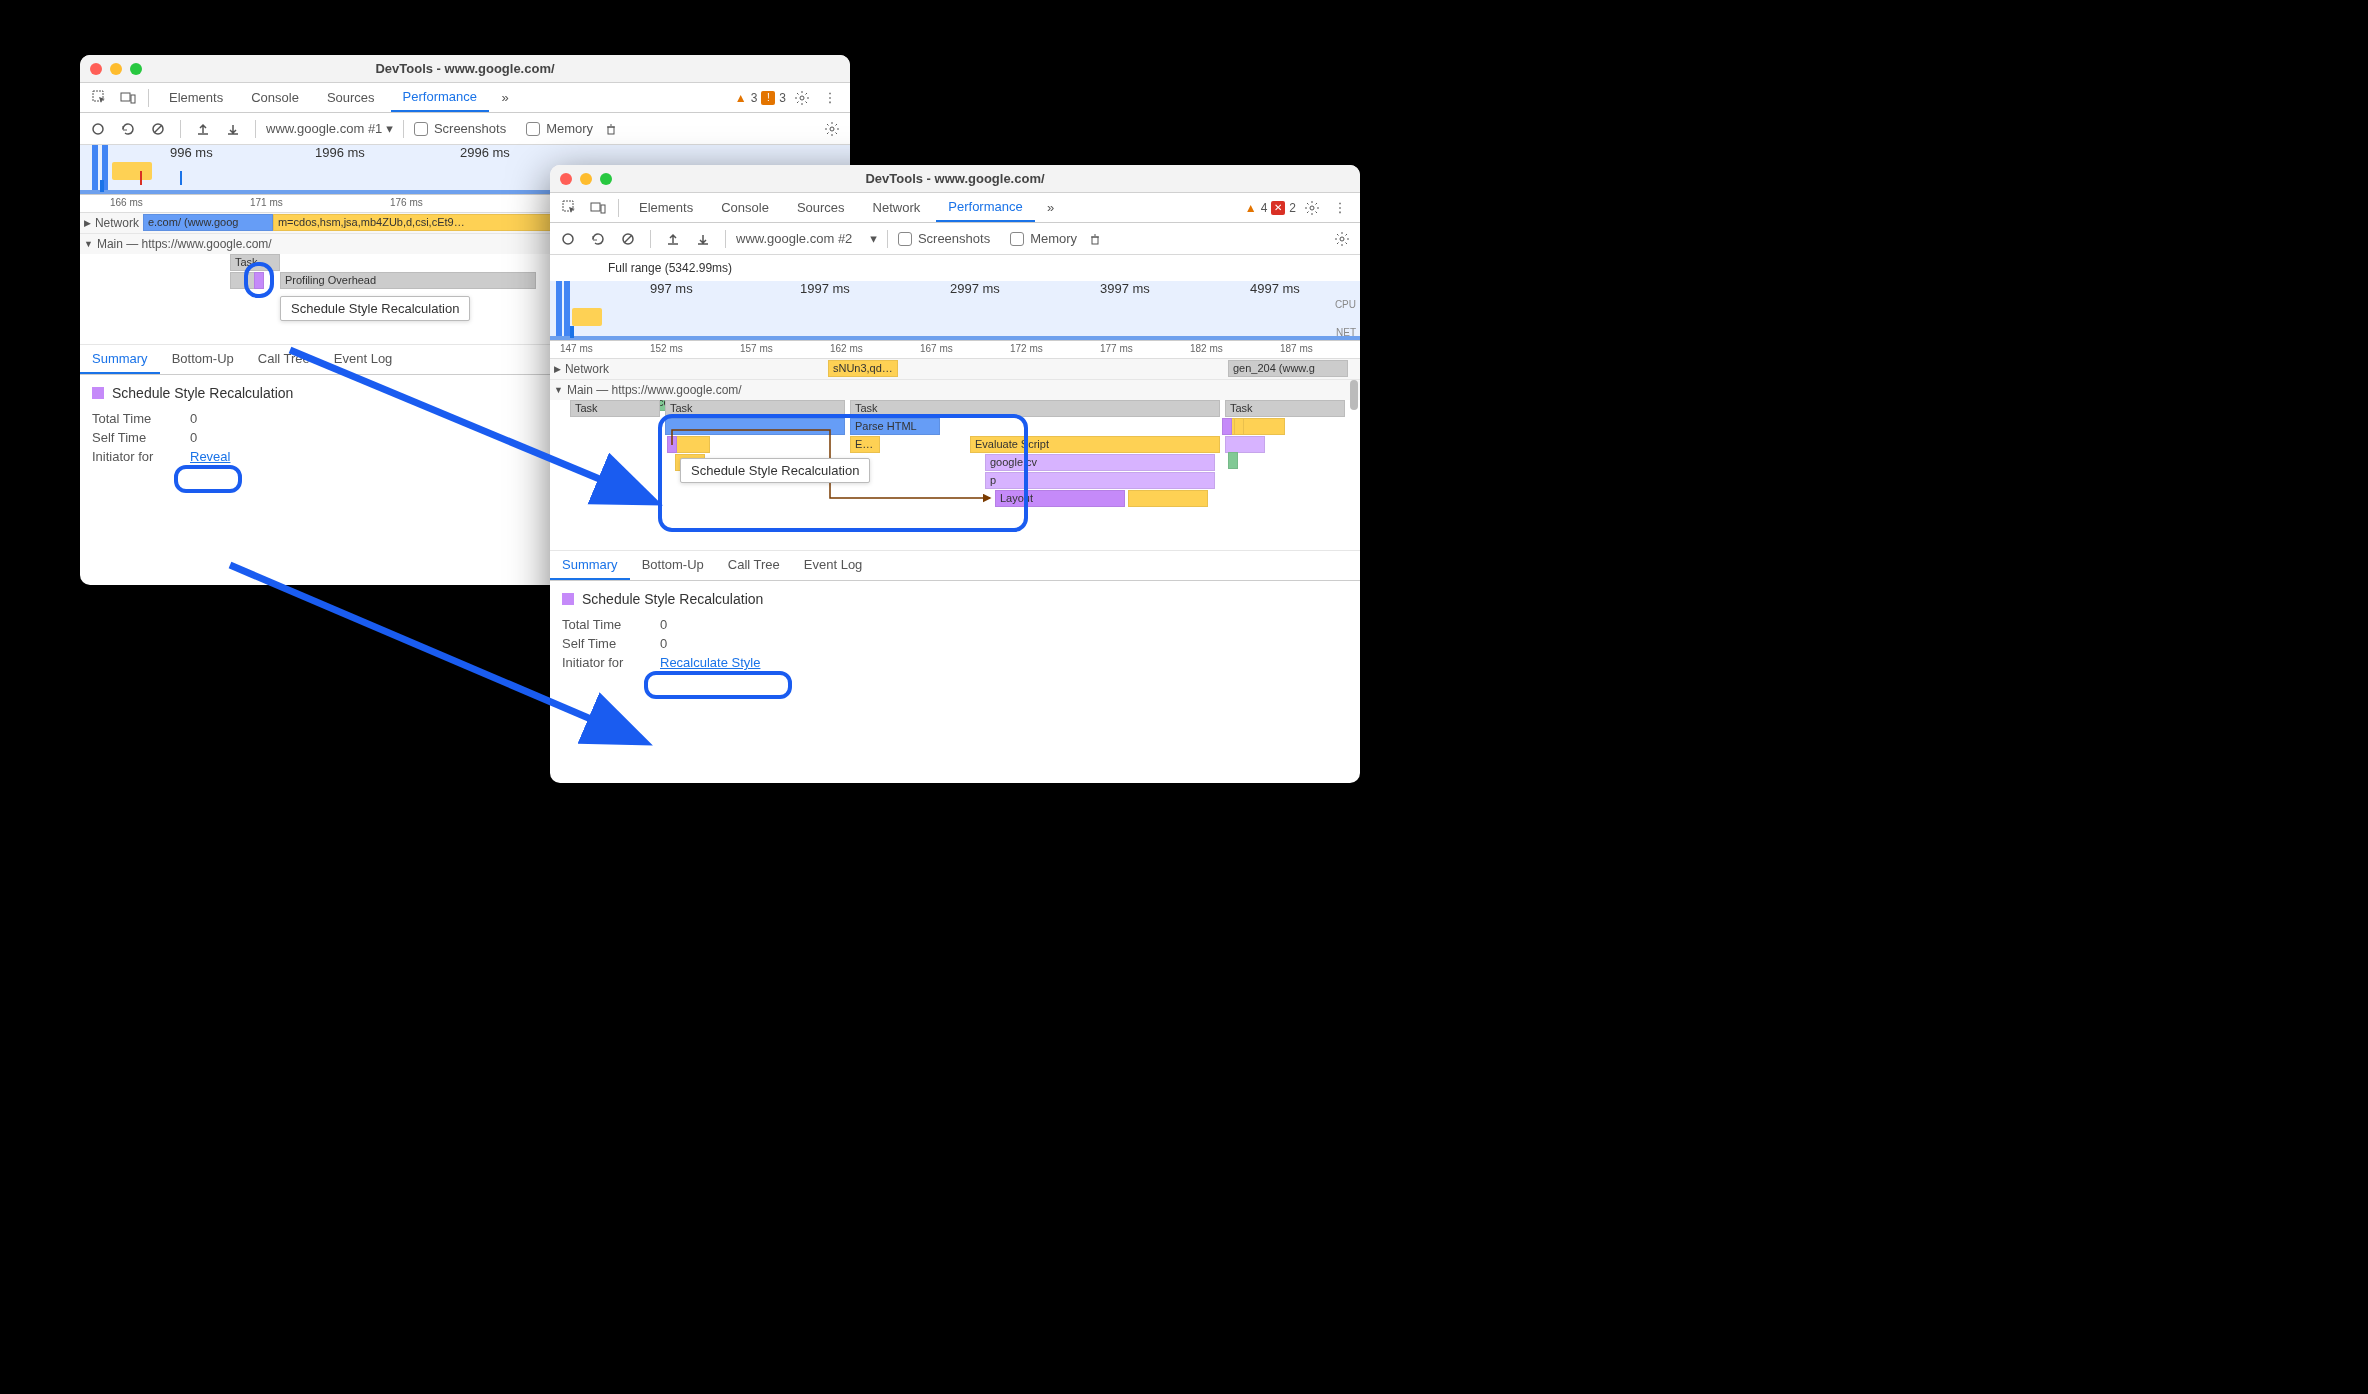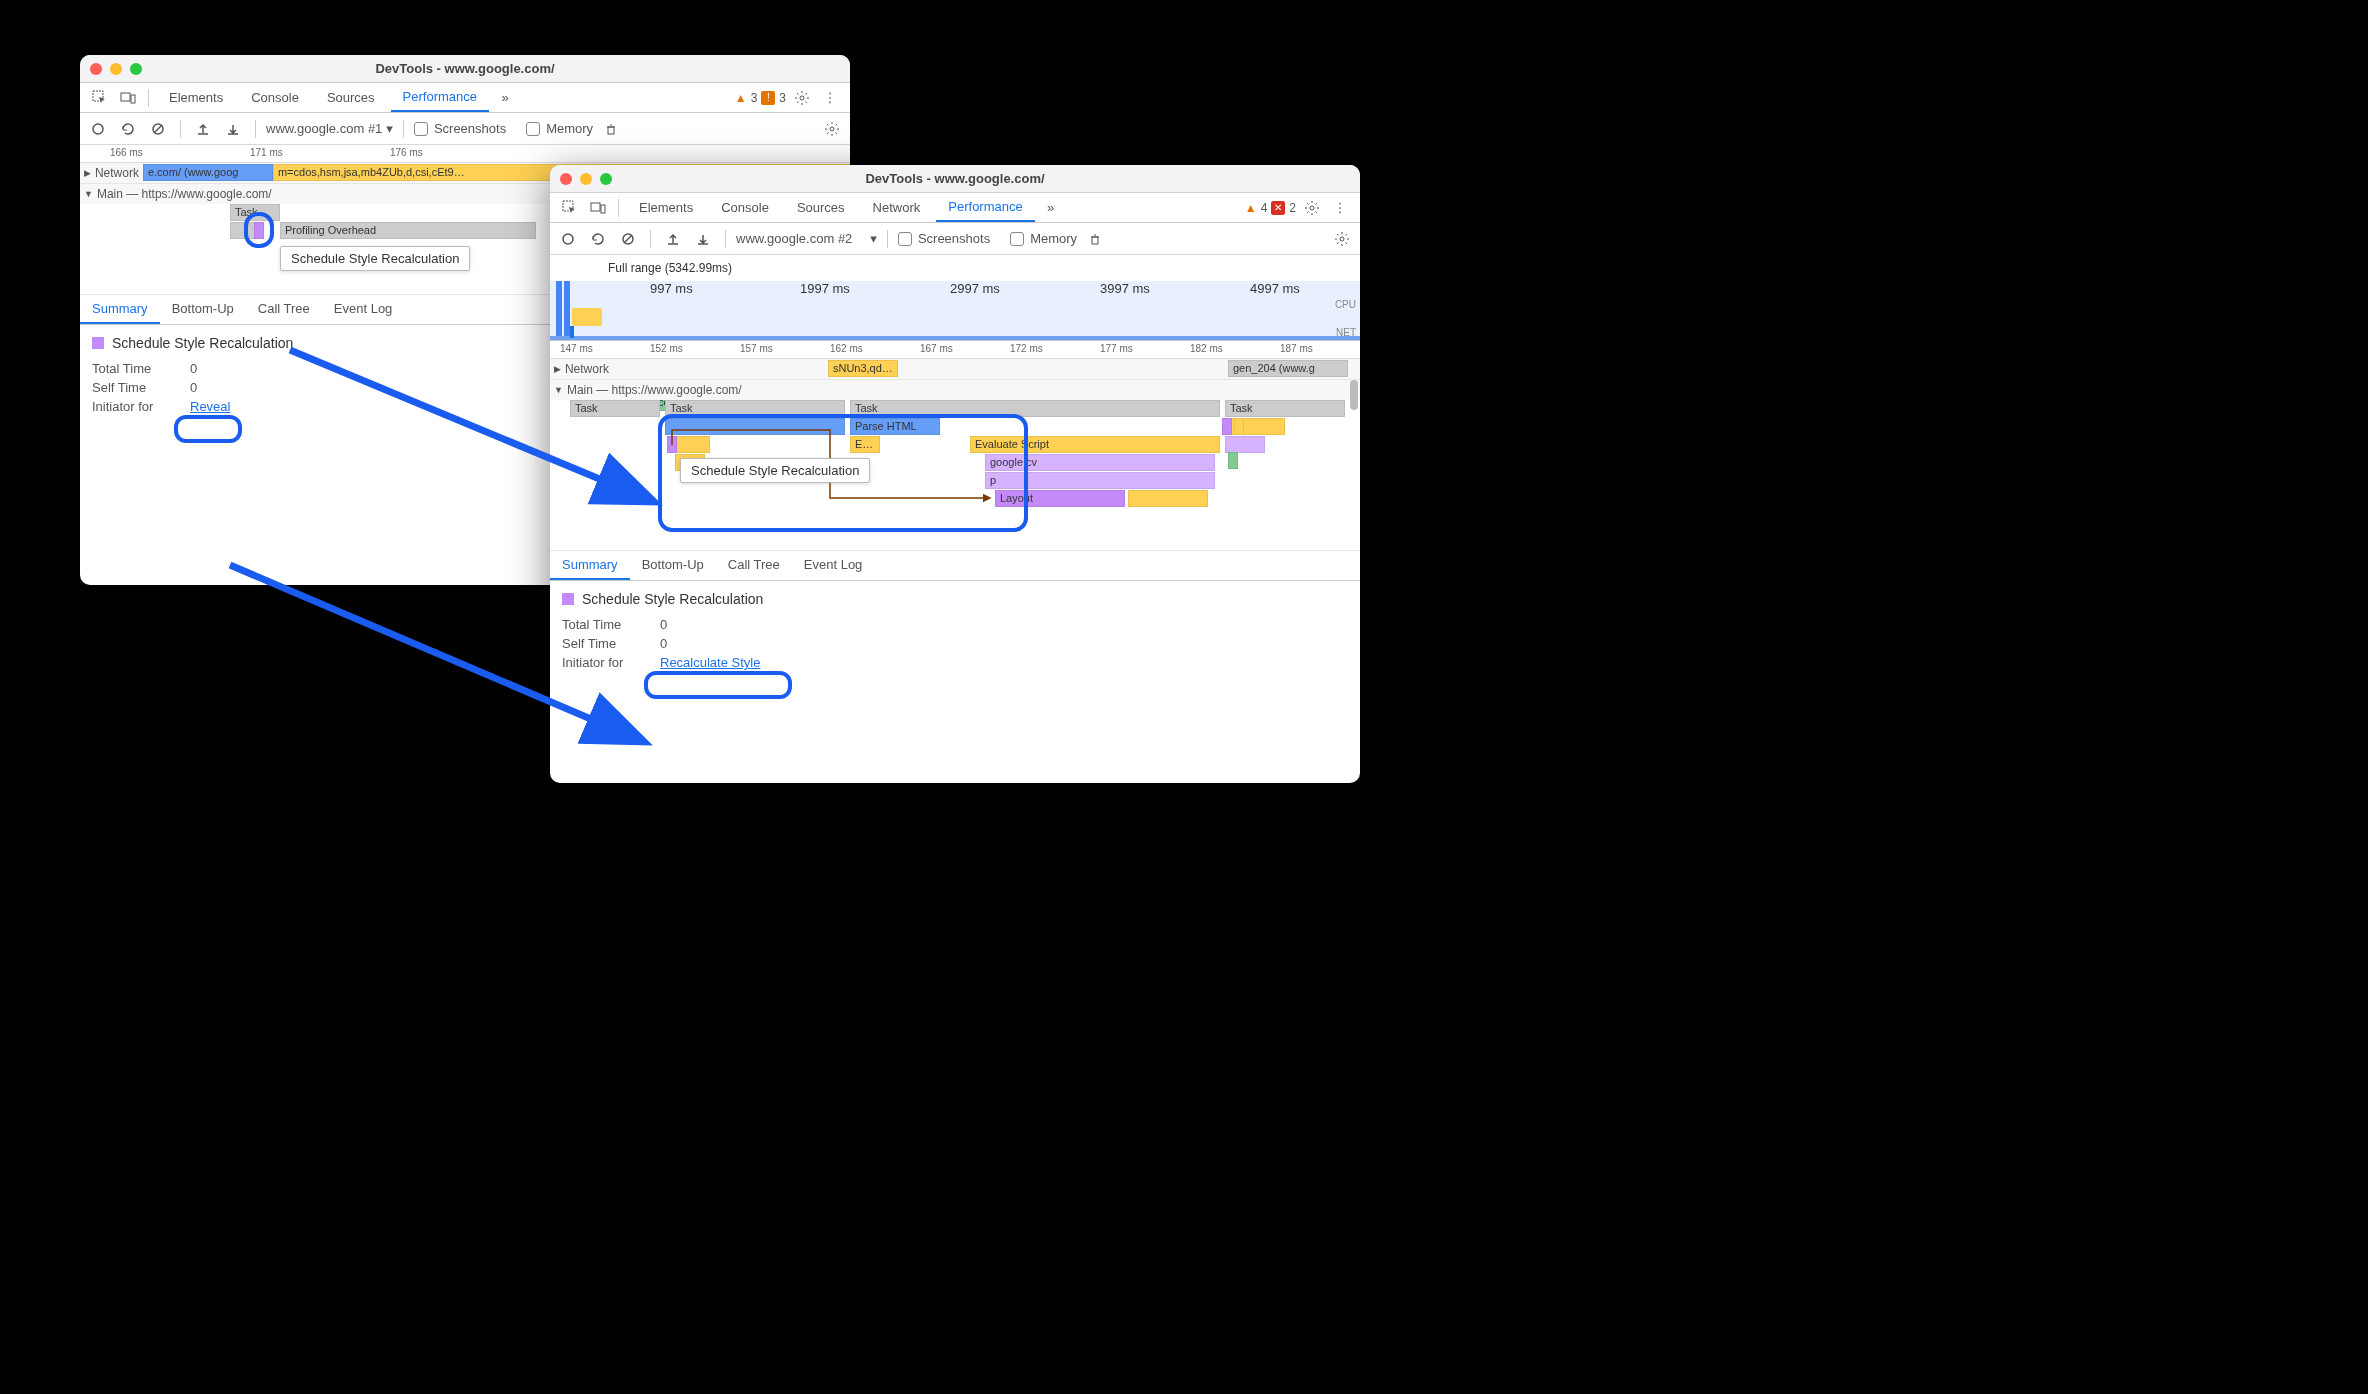--- a/index.html
+++ b/index.html
@@ -210,20 +210,31 @@
         </svg>
       </span>
     <span class="flexspacer"></span>
     <span class="iconbtn">
         <svg width="16" height="16" viewBox="0 0 16 16">
           <circle cx="8" cy="8" r="2" fill="none" stroke="#555"></circle>
           <path d="M8 1 L8 3 M8 13 L8 15 M1 8 L3 8 M13 8 L15 8 M3 3 L4.5 4.5 M11.5 11.5 L13 13 M3 13 L4.5 11.5 M11.5 4.5 L13 3" stroke="#555"></path>
         </svg>
       </span>
   </div>
+  <div class="overview">
+    <span class="ov-tick" style="left:90px">996 ms</span>
+    <span class="ov-tick" style="left:235px">1996 ms</span>
+    <span class="ov-tick" style="left:380px">2996 ms</span>
+    <div class="ov-handle" style="left:12px"></div>
+    <div class="ov-handle" style="left:22px"></div>
+    <div class="ov-cpu"></div>
+    <div style="position:absolute; left:60px; top:26px; width:2px; height:14px; background:#d93025;"></div>
+    <div style="position:absolute; left:100px; top:26px; width:2px; height:14px; background:#1a73e8;"></div>
+    <div class="ov-net"></div>
+  </div>
   <div class="timeline-ruler">
     <span class="ruler-tick" style="left:30px">166 ms</span>
     <span class="ruler-tick" style="left:170px">171 ms</span>
     <span class="ruler-tick" style="left:310px">176 ms</span>
   </div>
   <div class="track">
     <div class="track-header">
         <span class="tri">▶</span>
         <span>Network</span>
       <div style="position:relative; flex:1; height:18px; margin-left:4px;">

